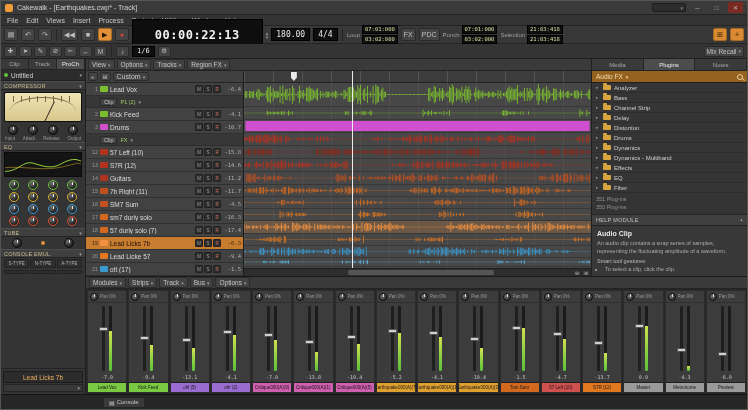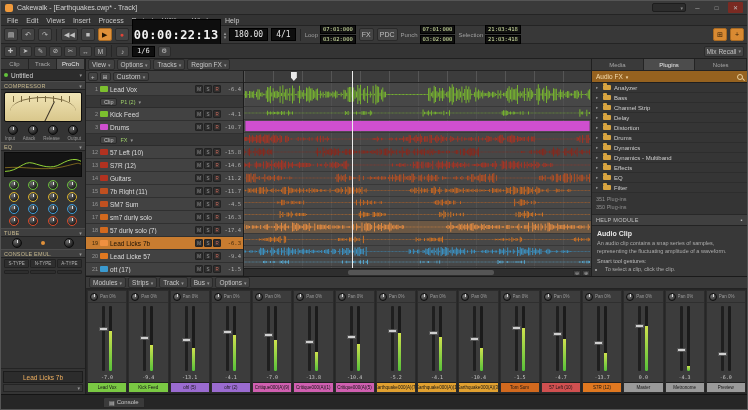--- a/index.html
+++ b/index.html
@@ -20,21 +20,21 @@
   .menu-item{color:#c8c8c8;cursor:default}
 
   
   .toolbar1{height:18px;background:#383838;border-bottom:1px solid #242424;display:flex;align-items:center;gap:3px;padding:0 3px}
   .toolbar2{height:15px;background:#343434;border-bottom:1px solid #1f1f1f;display:flex;align-items:center;gap:3px;padding:0 3px}
   .tbtn{height:13px;min-width:14px;background:#444;border:1px solid #2a2a2a;border-radius:2px;display:flex;align-items:center;justify-content:center;font-size:7px;color:#c0c0c0;padding:0 2px}
   .toolbar2 .tbtn{height:11px;min-width:13px;font-size:6.5px}
   .tbtn.on{background:#e0913a;color:#241503;border-color:#a96a22}
   .tbtn.rec{color:#e04438}
   .tbtn.orange{background:#d98a32;color:#2a1a05;border-color:#a96a22}
-  .time-display{background:#0e0e0e;border:1px solid #000;color:#f2f2f2;font-size:12px;font-weight:bold;padding:0 1px;letter-spacing:.5px;height:31px;display:flex;align-items:center}
+  .time-display{background:#0e0e0e;border:1px solid #000;color:#f2f2f2;font-size:12px;font-weight:bold;padding:0 22px;letter-spacing:.5px;height:31px;display:flex;align-items:center}
   .lcd{background:#0e0e0e;border:1px solid #000;color:#e6e6e6;font-size:8px;padding:0 4px;height:13px;display:flex;align-items:center}
   .spincol{display:flex;flex-direction:column;justify-content:center;line-height:4px;font-size:5px;color:#9a9a9a}
   .tmod{display:flex;align-items:center;gap:2px}
   .modlbl{font-size:6px;color:#9f9f9f}
   .tcol{display:flex;flex-direction:column;gap:1px}
   .timeval{font-family:"DejaVu Sans Mono",monospace;font-size:5.5px;color:#cfe0a0;background:#101010;border:1px solid #000;padding:0 2px;line-height:7px}
   .vsep{width:1px;height:12px;background:#262626;margin:0 1px}
 
   
   .main{flex:1;display:flex;min-height:0}
@@ -181,21 +181,21 @@
     <span class="tbtn">◀◀</span>
     <span class="tbtn">■</span>
     <span class="tbtn on">▶</span>
     <span class="tbtn rec">●</span>
     <span class="time-display mono">00:00:22:13</span>
     <span class="spincol">
       <span>▴</span>
       <span>▾</span>
     </span>
     <span class="lcd mono">180.00</span>
-    <span class="lcd mono">4/1</span>
+    <span class="lcd mono">4/4</span>
     <span class="vsep"></span>
     <div class="tmod">
       <span class="modlbl">Loop</span>
       <span class="tcol">
         <span class="timeval">07:01:000</span>
         <span class="timeval">03:02:000</span>
       </span>
     </div>
     <span class="tbtn">FX</span>
     <span class="tbtn">PDC</span>

